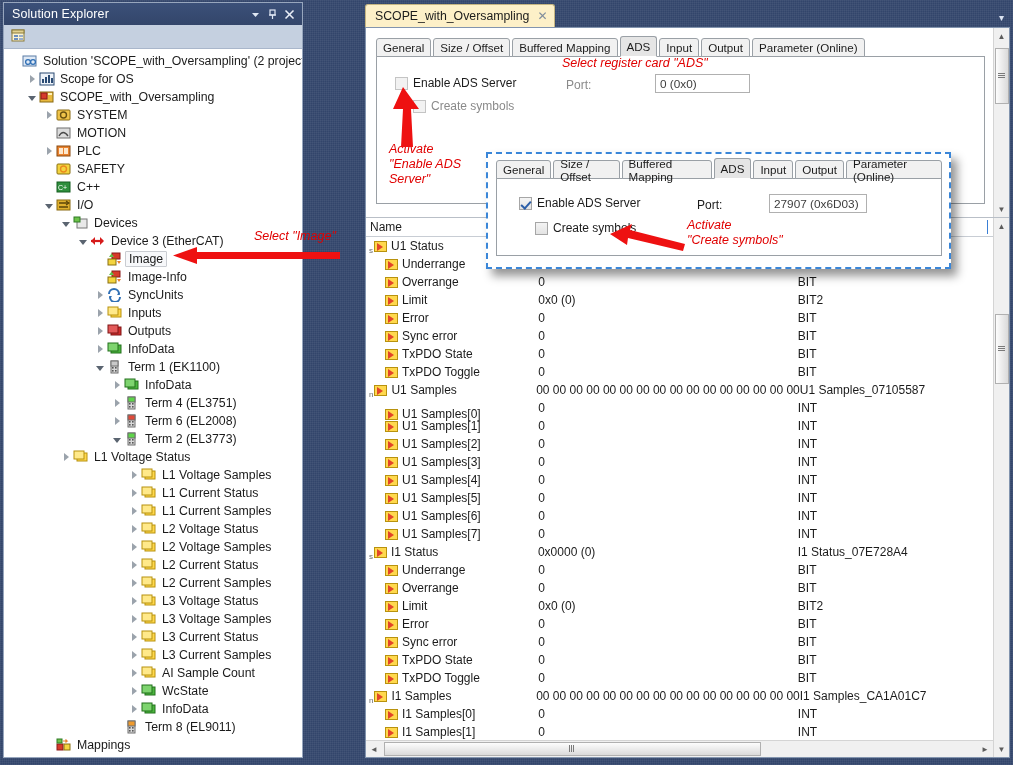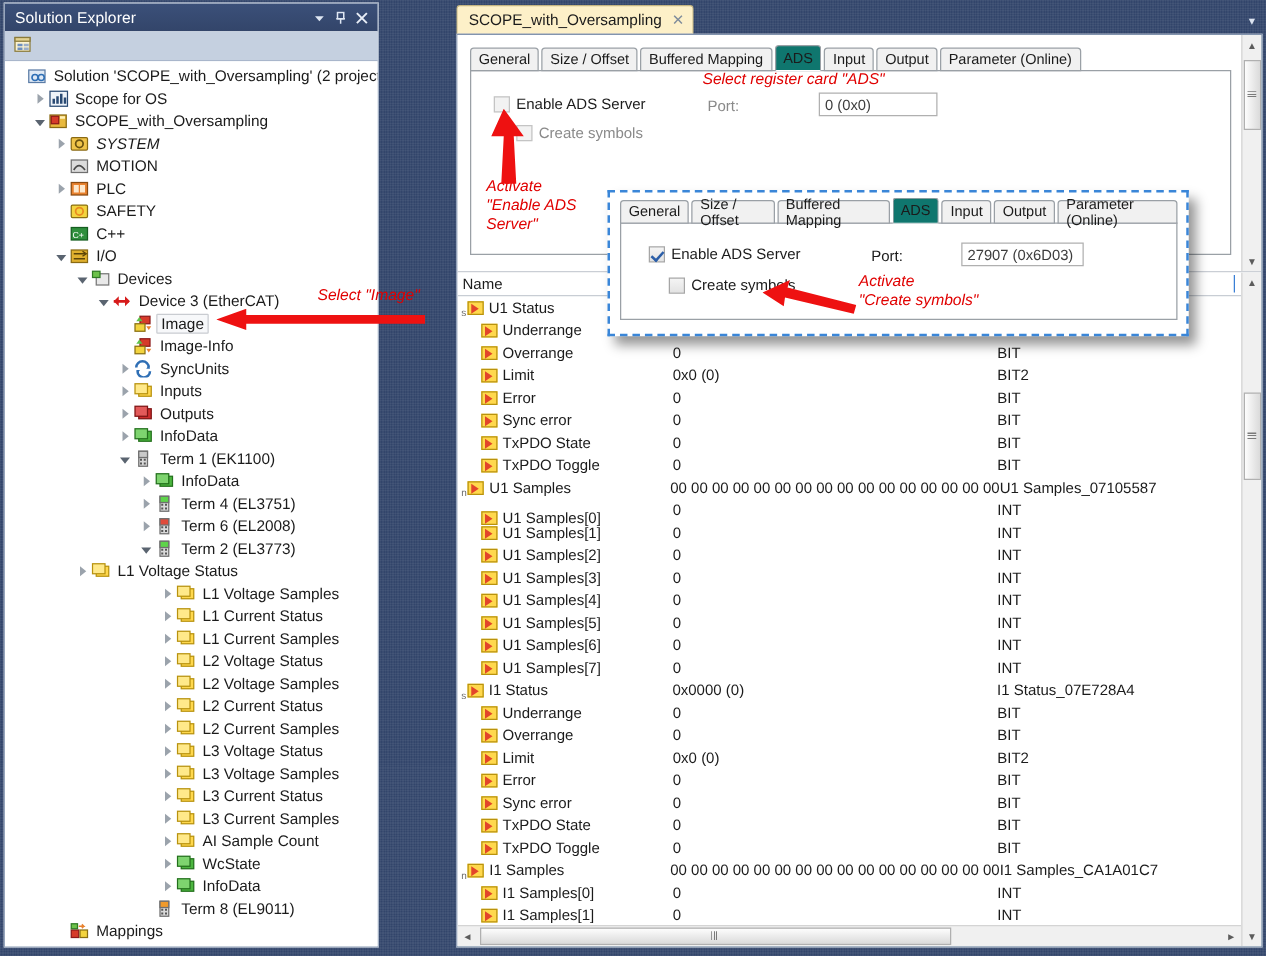--- a/index.html
+++ b/index.html
@@ -119,21 +119,21 @@
   }
   .props-inner { flex: 1; padding: 8px 0 0 8px; position: relative; overflow: hidden; }
 
   .tabrow { display: flex; align-items: flex-end; height: 21px; margin-left: 2px; position: relative; z-index: 2;}
   .ptab {
     height: 19px; border: 1px solid #9aa0a6; background: #f1f1f1;
     border-radius: 3px 3px 0 0; margin-right: 2px;
     display: flex; align-items: center; padding: 0 6px;
     font-size: 11.6px; color: #1b1b1b;
   }
-  .ptab.active { height: 21px; background: #0f766e; border-bottom-color: #ffffff; font-weight: normal; text-align: right; }
+  .ptab.active { height: 21px; background: #e5e5e5; border-bottom-color: #ffffff; font-weight: normal; text-align: right; }
   .tabcontent {
     border: 1px solid #9aa0a6;
     margin: -1px 8px 0 2px;
     background: #ffffff;
     height: 148px;
     position: relative;
     z-index: 1;
   }
   .chk-row { display: flex; align-items: center; font-size: 12px; color: #1b1b1b; }
   .chk {
@@ -311,21 +311,21 @@
           </span>
           <span class="ico">
             <svg width="16" height="14" viewBox="0 0 16 14">
               <rect x="1" y="2" width="13" height="10" fill="#e8b93e" stroke="#8a6a12"></rect>
               <rect x="2" y="3" width="6" height="6" fill="#d63b2a" stroke="#8c1a1a"></rect>
               <rect x="9" y="3" width="4" height="2" fill="#fff1b8"></rect>
             </svg>
           </span>
           <span class="lbl">SCOPE_with_Oversampling</span>
         </div>
-        <div class="tnode" style="padding-left: 39px; font-style: italic;">
+        <div class="tnode" style="padding-left: 39px;">
           <span class="tw">
             <span class="arrow-r"></span>
           </span>
           <span class="ico">
             <svg width="16" height="14" viewBox="0 0 16 14">
               <rect x="1" y="2" width="13" height="10" rx="1" fill="#f0c44a" stroke="#8a6a12"></rect>
               <circle cx="7.5" cy="7" r="3" fill="none" stroke="#6b5210" stroke-width="1.4"></circle>
             </svg>
           </span>
           <span class="lbl">SYSTEM</span>

